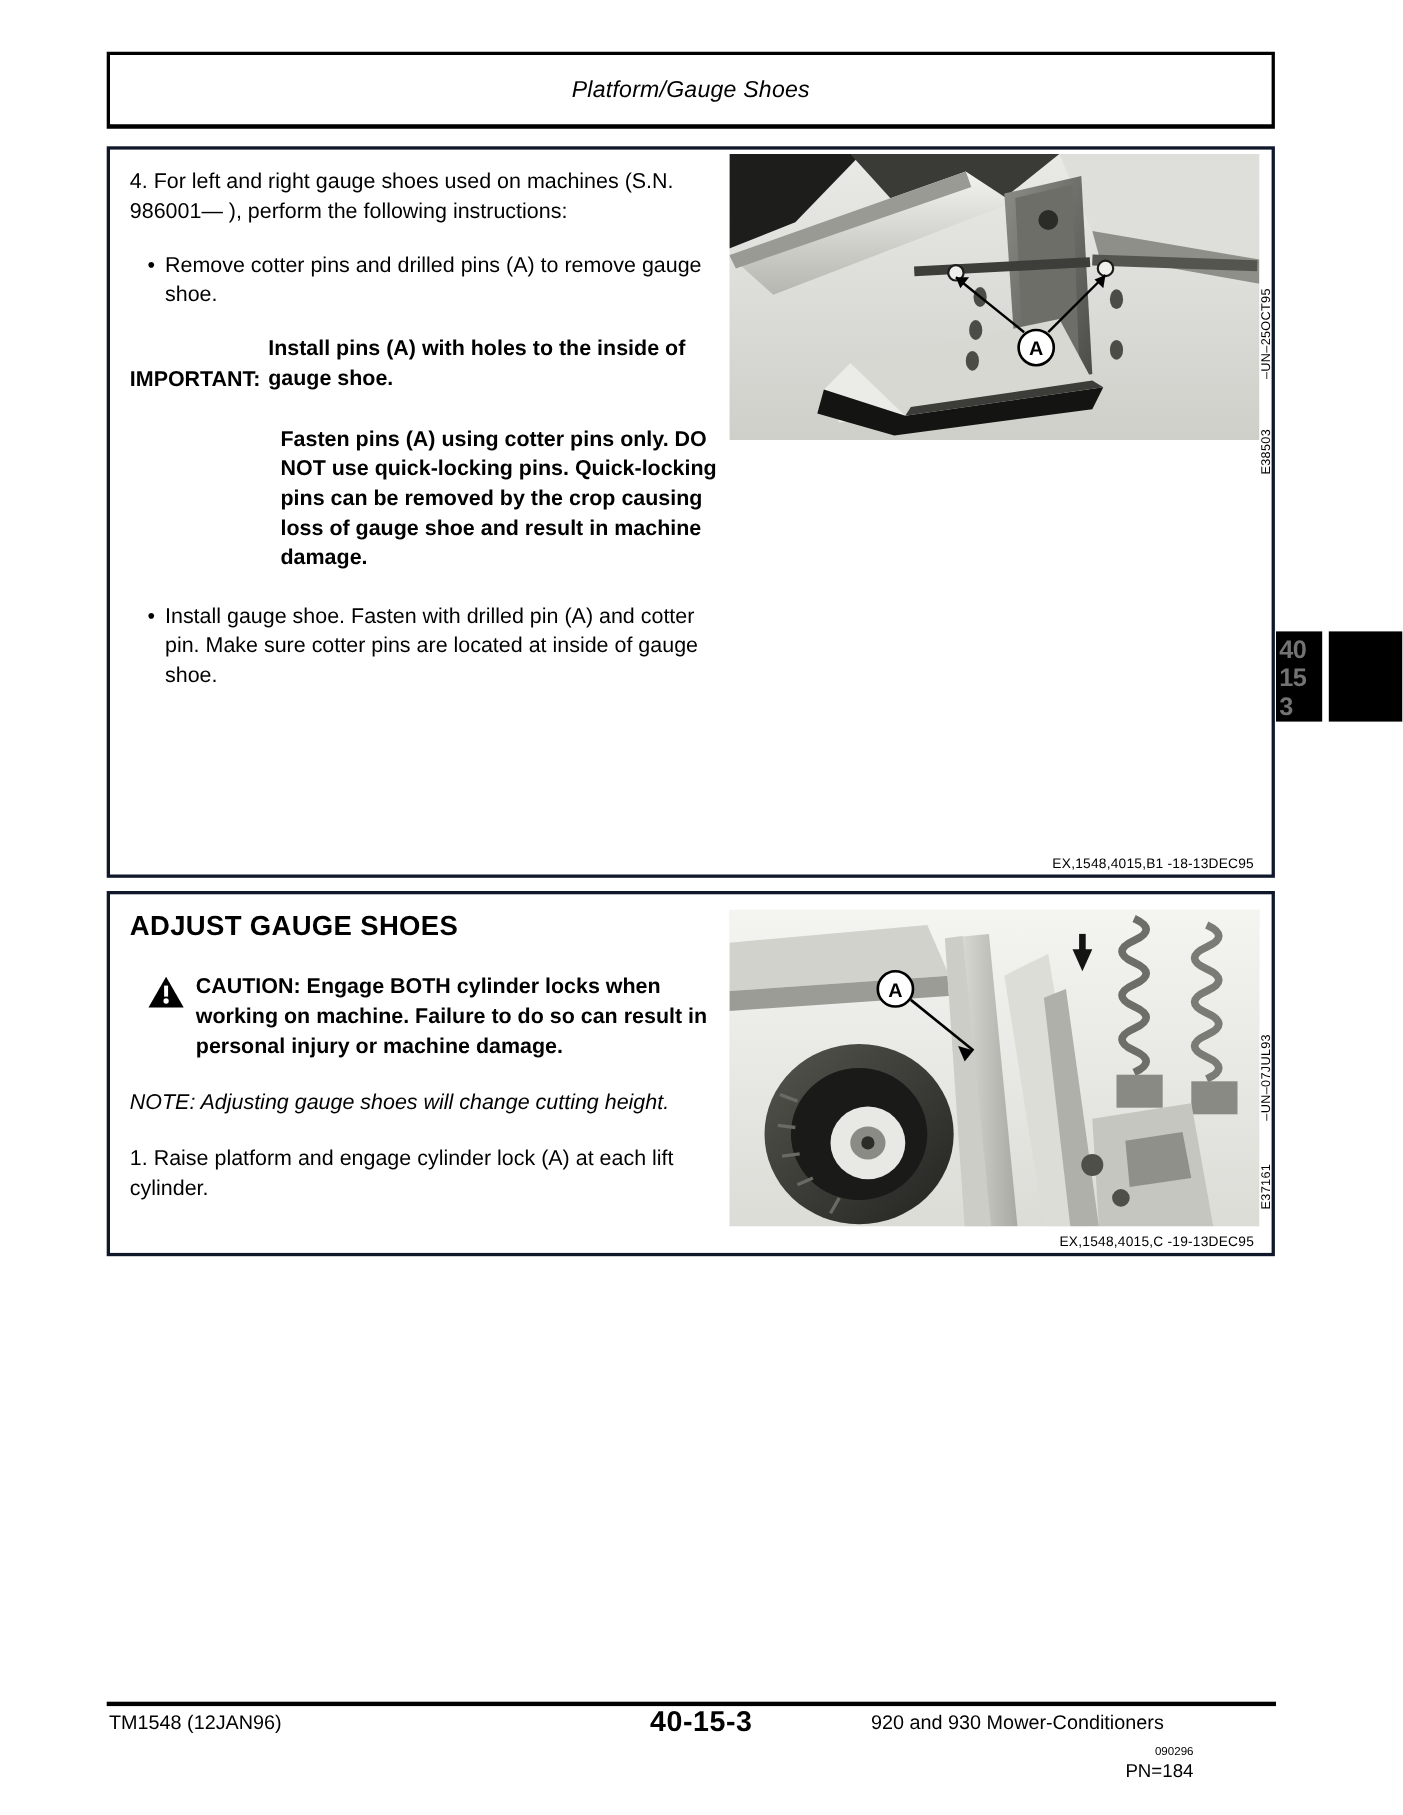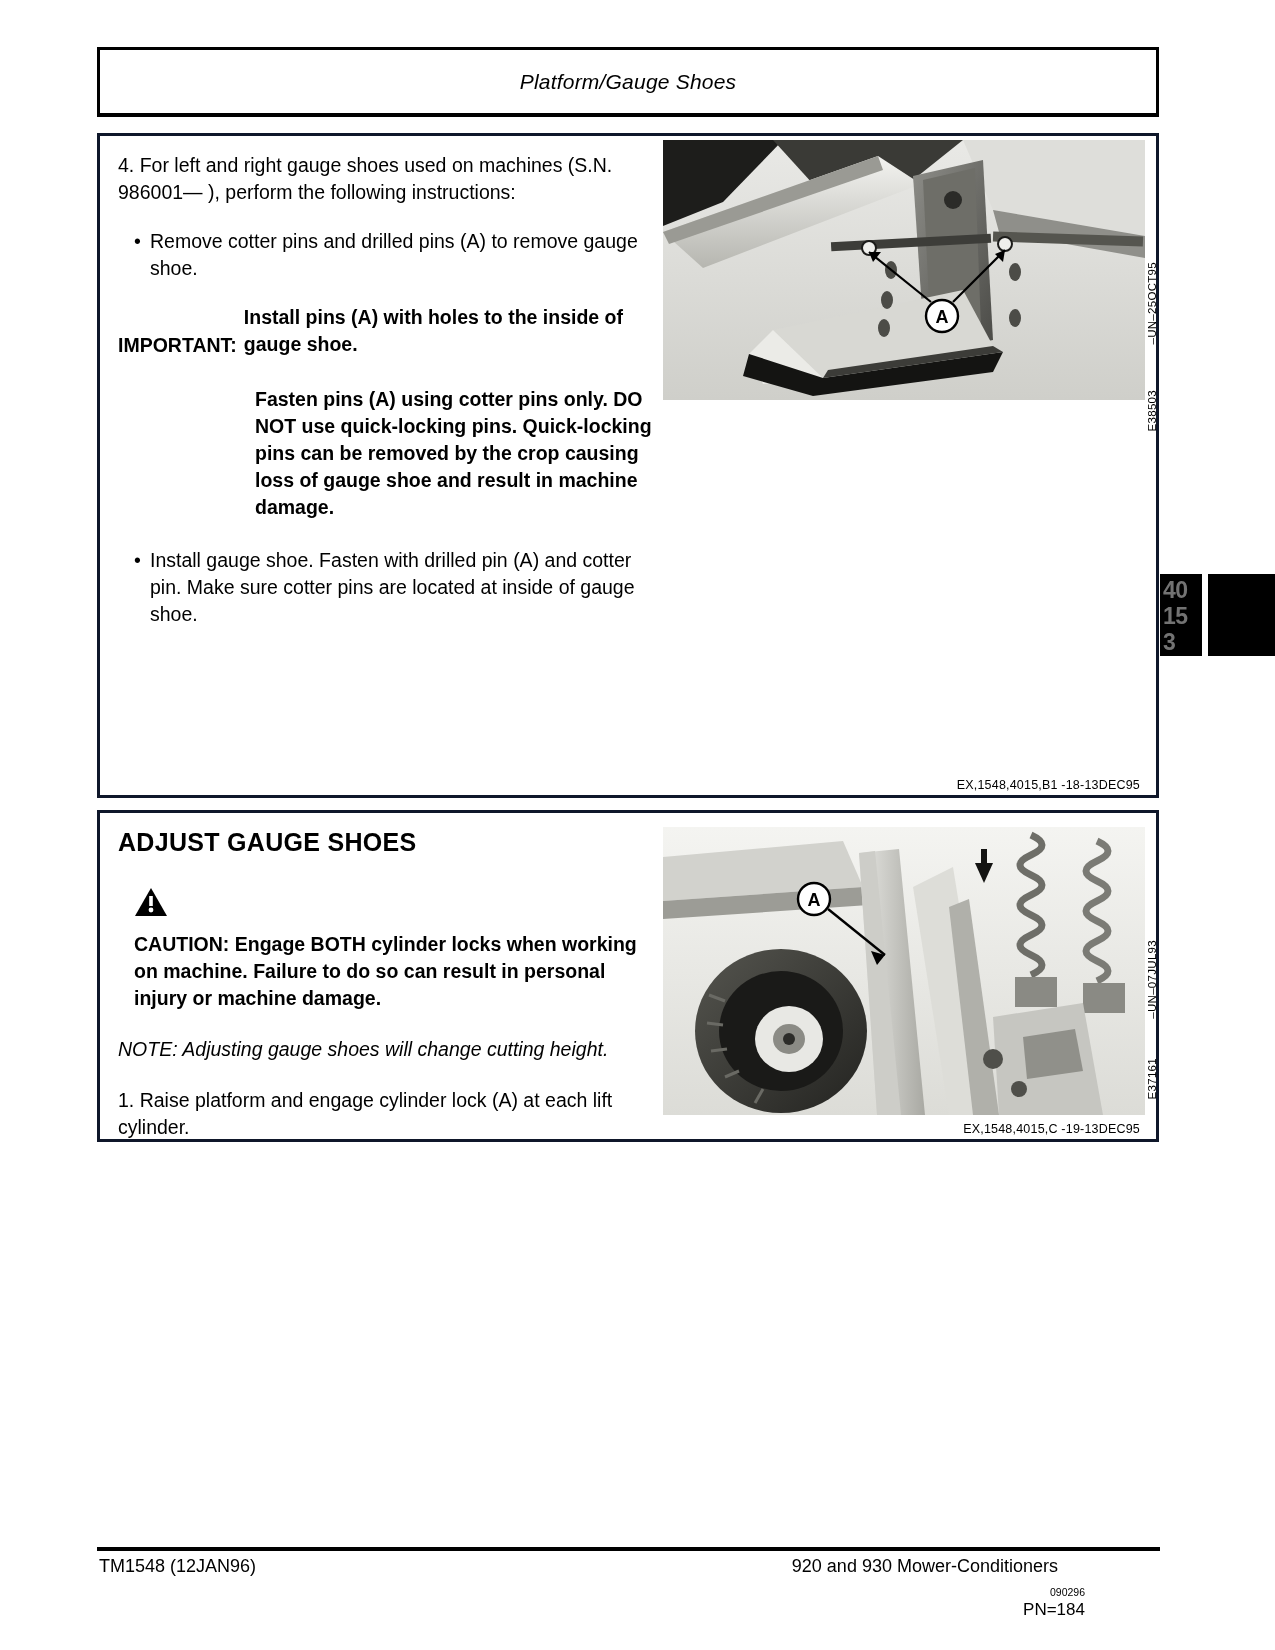--- a/index.html
+++ b/index.html
@@ -112,21 +112,20 @@
   .caution-heading {
     font-size: 25px;
     font-weight: bold;
     letter-spacing: .3px;
     margin: 0 0 28px 0;
   }
   .caution-row {
     display: flex;
     margin: 0 0 24px 0;
     padding-left: 16px;
-    flex-direction: column;
   }
   .caution-icon {
     flex: 0 0 44px;
     padding-top: 3px;
   }
   .caution-text {
     font-weight: bold;
     flex: 1 1 auto;
   }
   .note-line {
@@ -438,17 +437,18 @@
       <line x1="165" y1="82" x2="222" y2="128" stroke="#000" stroke-width="2.4"></line>
       <polygon points="222,128 208,124 214,138" fill="#000"></polygon>
     </svg>
   </div>
   <div class="vcode" id="photo-two-date">–UN–07JUL93</div>
   <div class="vcode" id="photo-two-id">E37161</div>
   <div class="refcode" id="ref-two">EX,1548,4015,C -19-13DEC95</div>
 
   <div class="footer-rule"></div>
   <div class="footer-left">TM1548 (12JAN96)</div>
+  <div class="footer-center">40-15-3</div>
   <div class="footer-right">920 and 930 Mower-Conditioners</div>
   <div class="footer-code">090296</div>
   <div class="footer-pn">PN=184</div>
 
 </div>
 
 </body></html>

